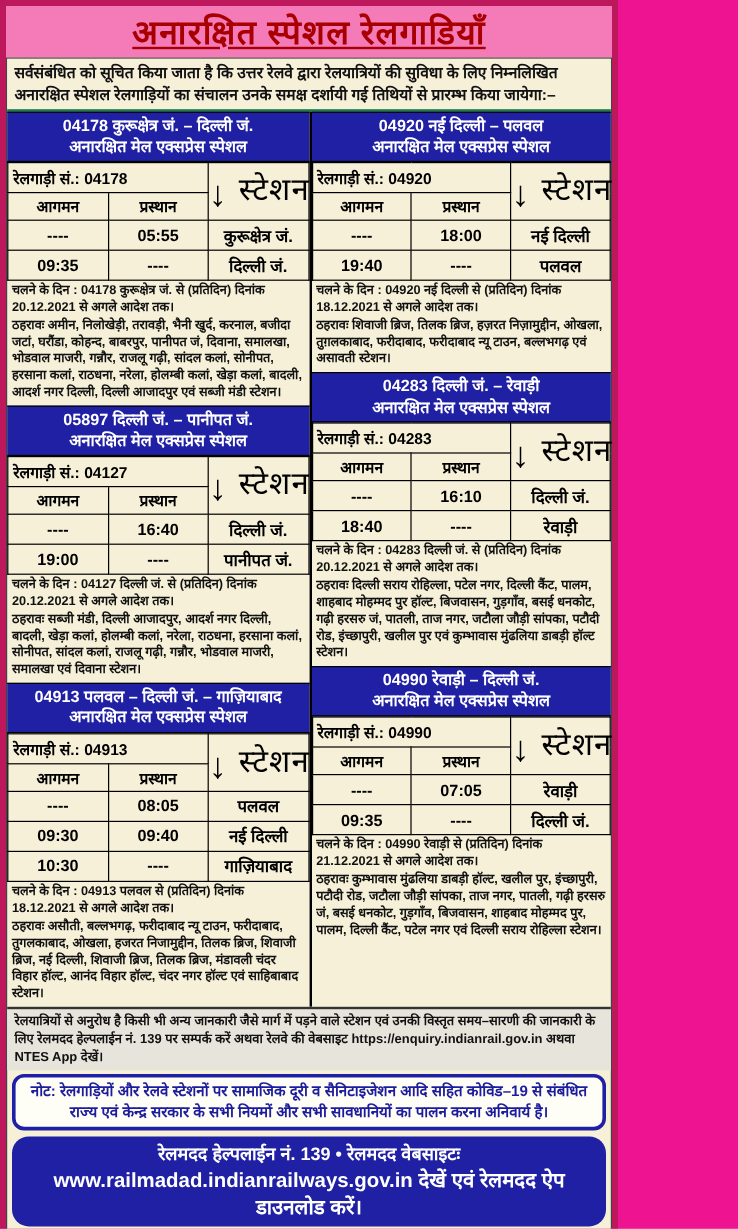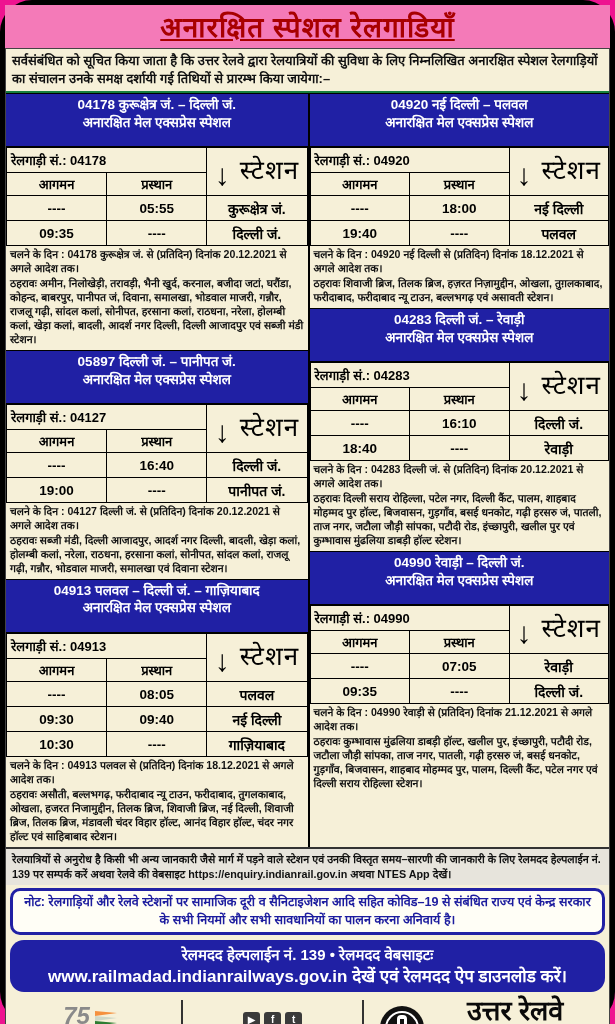--- a/index.html
+++ b/index.html
@@ -1,30 +1,30 @@
 <!DOCTYPE html>
 <html><head>
 <meta charset="utf-8">
 <style>
   * { box-sizing: border-box; margin: 0; padding: 0; }
   html,body { width:615px; height:1024px; overflow:hidden; }
   body { font-family:"Liberation Sans","DejaVu Sans",sans-serif; background:#ee1390; }
-  .frame { width:615px; height:1024px; background:#000000; padding:5px; display:flex; flex-direction:column;border-radius:32px; }
+  .frame { width:515px; height:1024px; background:#be185d; padding:5px; display:flex; flex-direction:column; }
   .sheet { background:#f6f0d8; flex:1; display:flex; flex-direction:column; border:1px solid #444; }
 
   .title-bar { background:#f47ab8; text-align:center; padding:2px 0 3px; }
   .title-text { color:#a80000; font-size:28px; font-weight:bold; text-decoration:underline; letter-spacing:1px; }
 
   .intro { background:#f6f0d8; border-bottom:2px solid #15803d; padding:3px 6px 4px; font-weight:bold; font-size:13px; line-height:1.35; color:#111; }
 
   .cols { display:flex; }
   .col { width:50%; display:flex; flex-direction:column; }
   .col-right { border-left:2px solid #000; }
 
-  .train-head { background:#2020a4; color:#fff; text-align:center; font-weight:bold; font-size:13.5px; line-height:1.3; padding:2px 2px 15px; border:1px solid #000; border-left:none; border-right:none; }
+  .train-head { background:#2020a4; color:#fff; text-align:center; font-weight:bold; font-size:13.5px; line-height:1.3; padding:2px 2px 3px; border:1px solid #000; border-left:none; border-right:none; }
   table.tt { width:100%; border-collapse:collapse; table-layout:fixed; }
   table.tt td { border:1px solid #000; background:#f6f0d8; color:#000; }
   .tno { font-size:13px; font-weight:bold; padding:3px 4px; }
   .col-h { font-size:13px; font-weight:bold; text-align:center; padding:2px 0; }
   .stn-head { background:#ececec; text-align:center; vertical-align:middle; }
   .stn-head .arrow { font-size:30px; font-weight:bold; vertical-align:middle; margin-right:10px; }
   .stn-head .stn-word { font-size:26px; font-weight:normal; letter-spacing:1px; }
   .time { text-align:center; font-weight:bold; font-size:13.5px; height:25px; }
   .stn { text-align:center; font-weight:bold; font-size:14px; }
 

